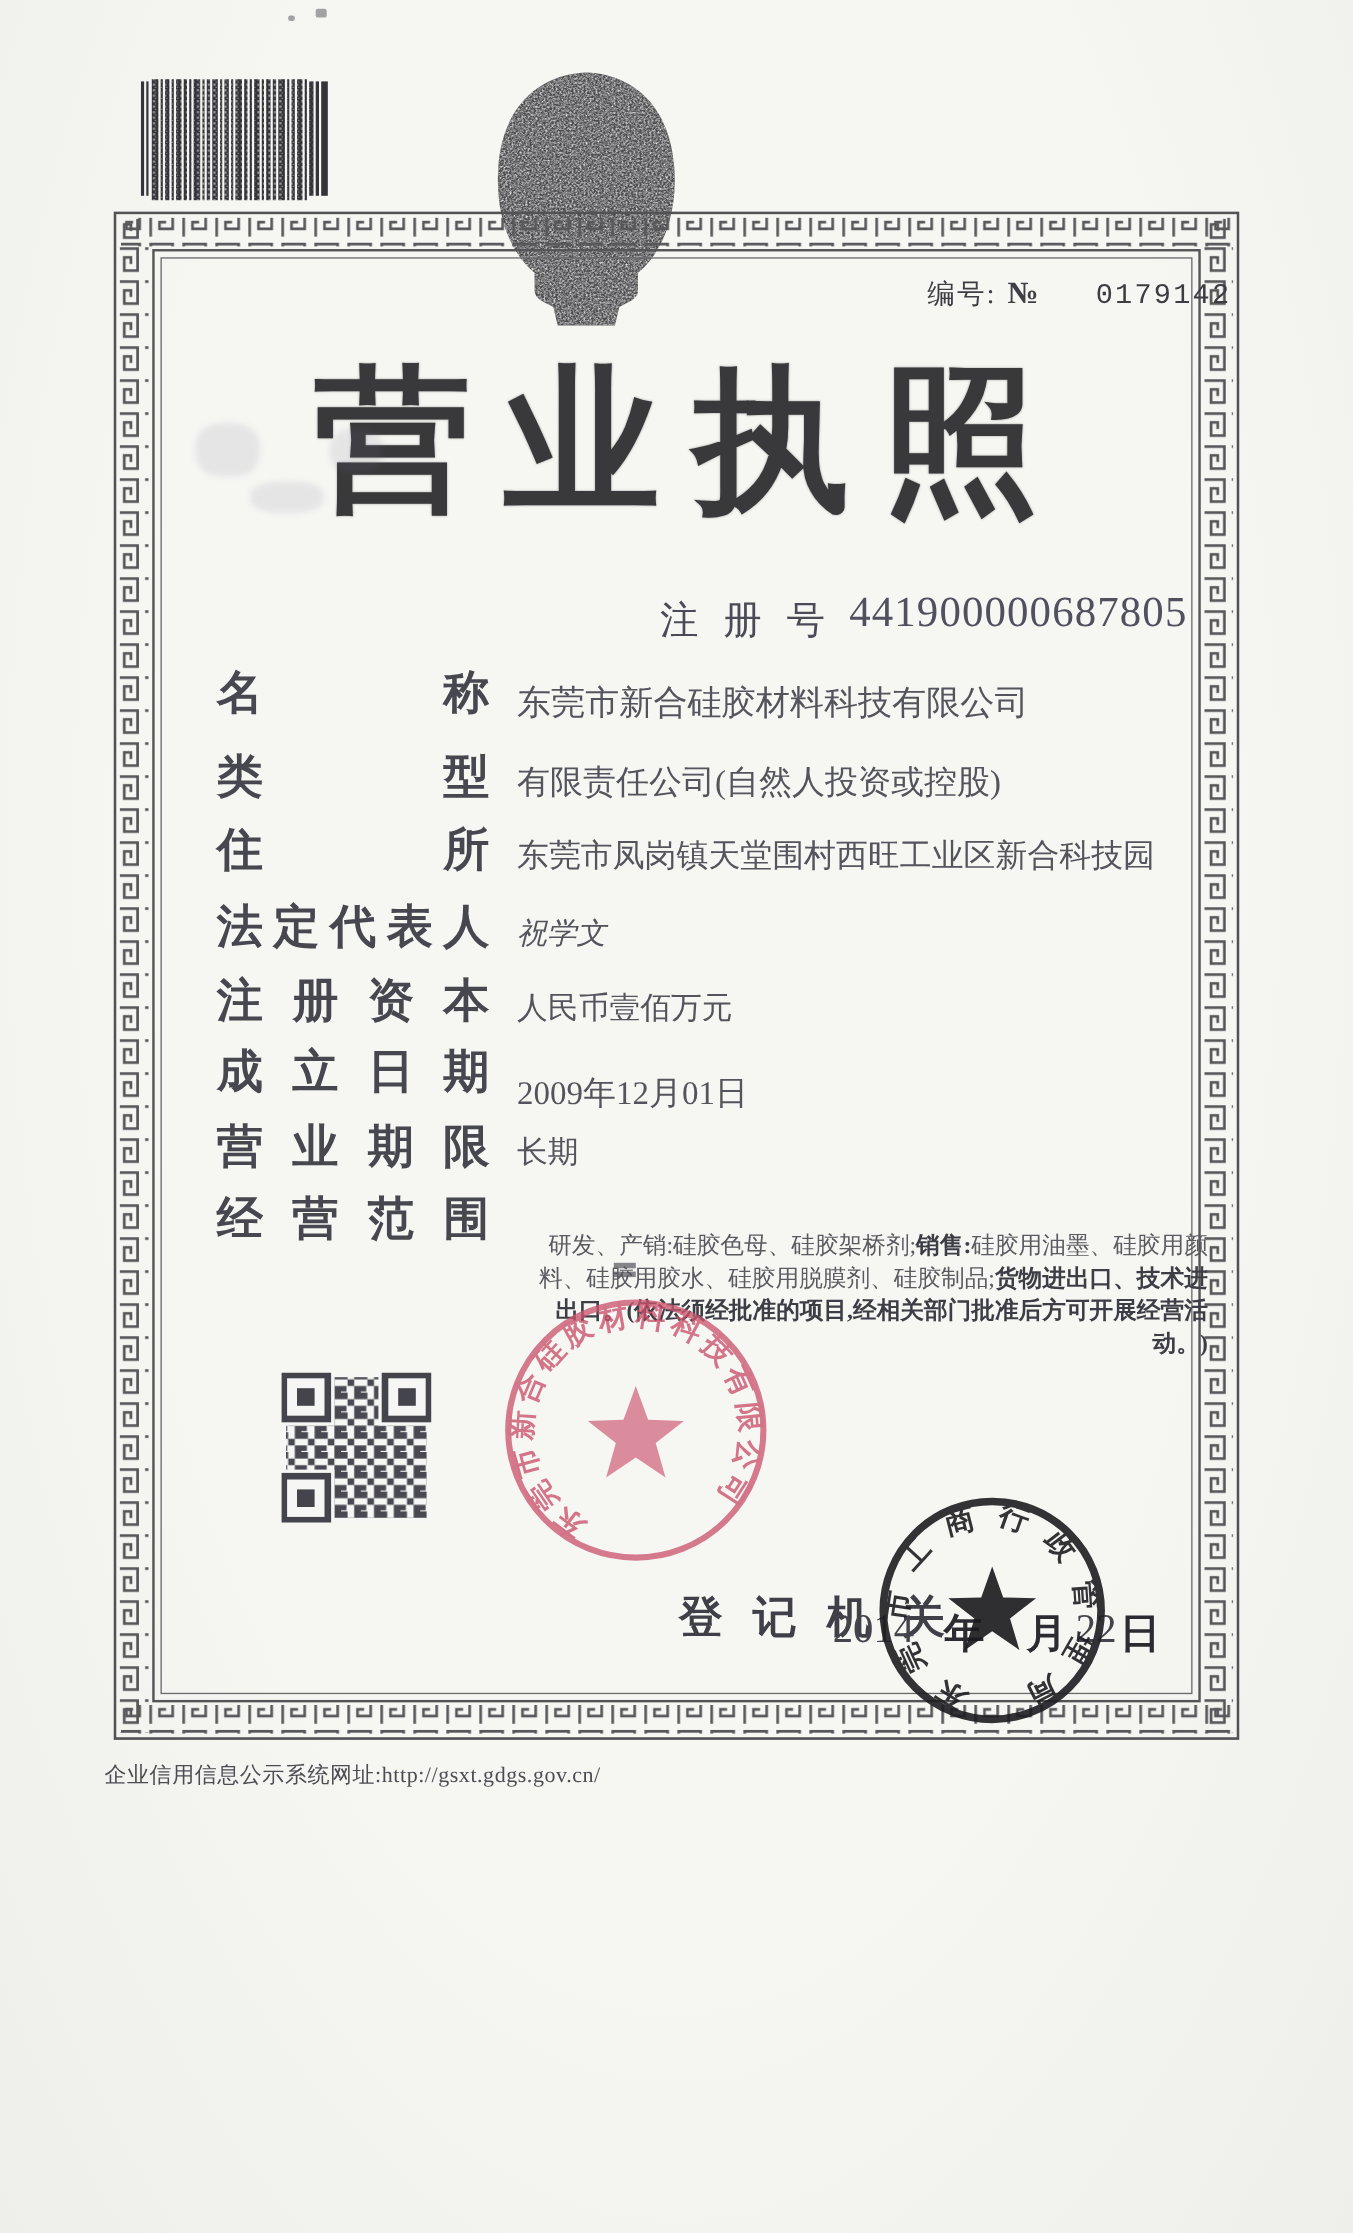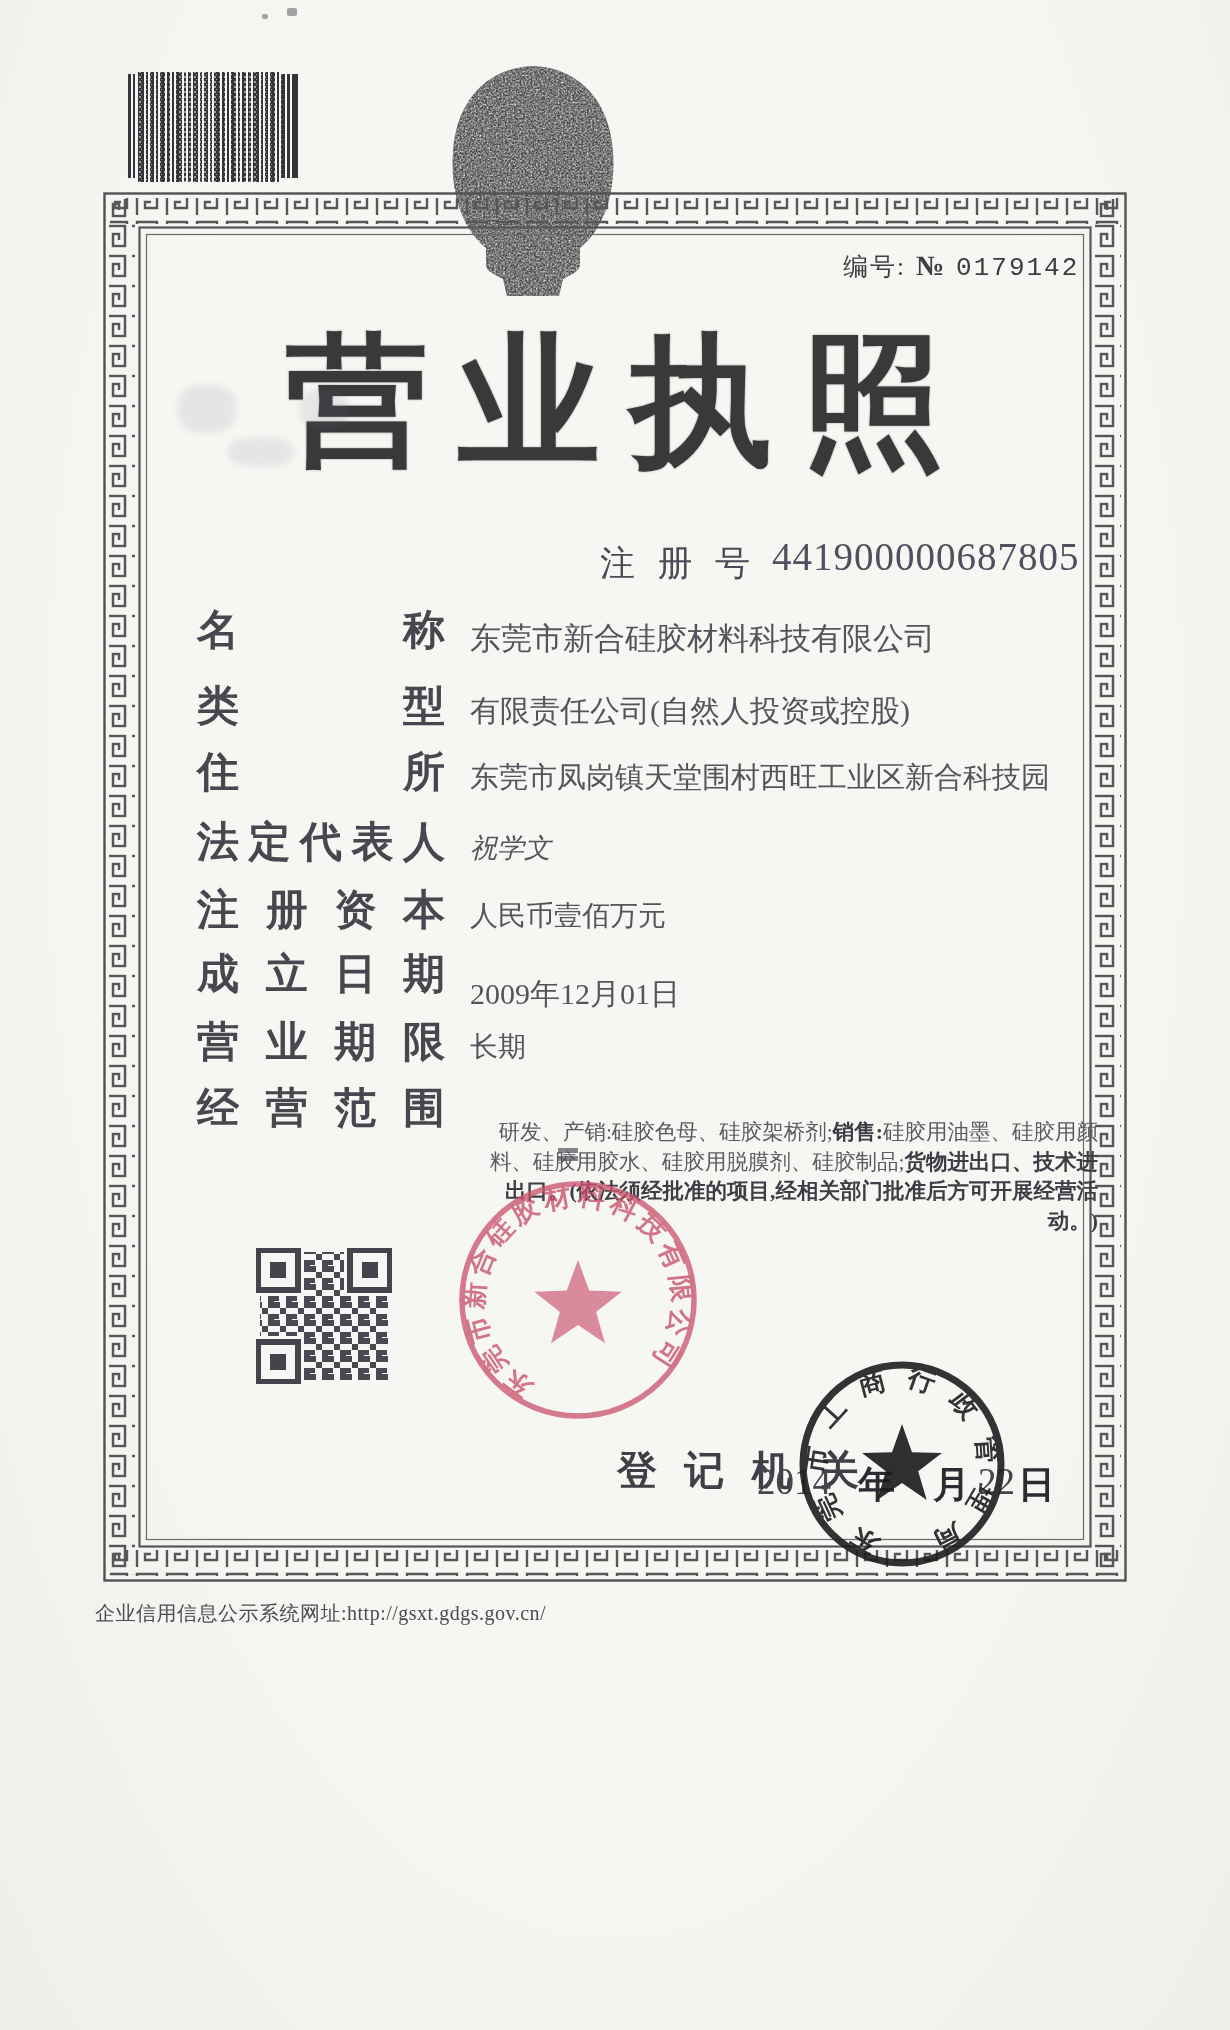--- a/index.html
+++ b/index.html
@@ -3,21 +3,21 @@
 <meta charset="utf-8">
 <style>
   html,body{margin:0;padding:0;background:#e8e8e6;}
   .page{position:relative;width:1230px;height:2030px;margin:0 auto;overflow:hidden;
         background:radial-gradient(ellipse at 50% 38%, #f6f6f3 55%, #eeeeeb 100%);
         font-family:"Liberation Serif", serif;color:#4a4a52;}
   .abs{position:absolute;}
   
   .serial{top:250px;left:843px;font-size:25px;color:#3e3e44;letter-spacing:2px;display:flex;align-items:baseline;gap:10px;}
   .serial .no-sym{font-weight:700;font-size:28px;font-family:"Liberation Serif",serif;}
-  .serial .digits{font-family:"Liberation Mono",monospace;font-size:26px;color:#3c3c42;letter-spacing:2px;}
+  .serial .digits{font-family:"Liberation Mono",monospace;font-size:26px;color:#3c3c42;letter-spacing:2px;margin-left:40px;}
   
   .title{top:316px;left:105px;width:1020px;text-align:center;font-size:142px;line-height:1.2;
          font-weight:900;color:#39393b;letter-spacing:30px;text-indent:30px;
          font-family:"Liberation Sans",sans-serif;text-shadow:0 0 2px rgba(60,60,60,.55);}
   
   .regno-label{top:540px;left:600px;width:150px;font-size:35px;color:#4b4b58;font-family:"Liberation Sans",sans-serif;font-weight:500;}
   .regno-value{top:534px;left:772px;font-size:39px;color:#50505f;letter-spacing:1px;font-family:"Liberation Serif",serif;}
   
   .flabel{left:197px;width:248px;font-size:42px;font-weight:600;color:#47474f;
           font-family:"Liberation Sans",sans-serif;line-height:1.05;}

